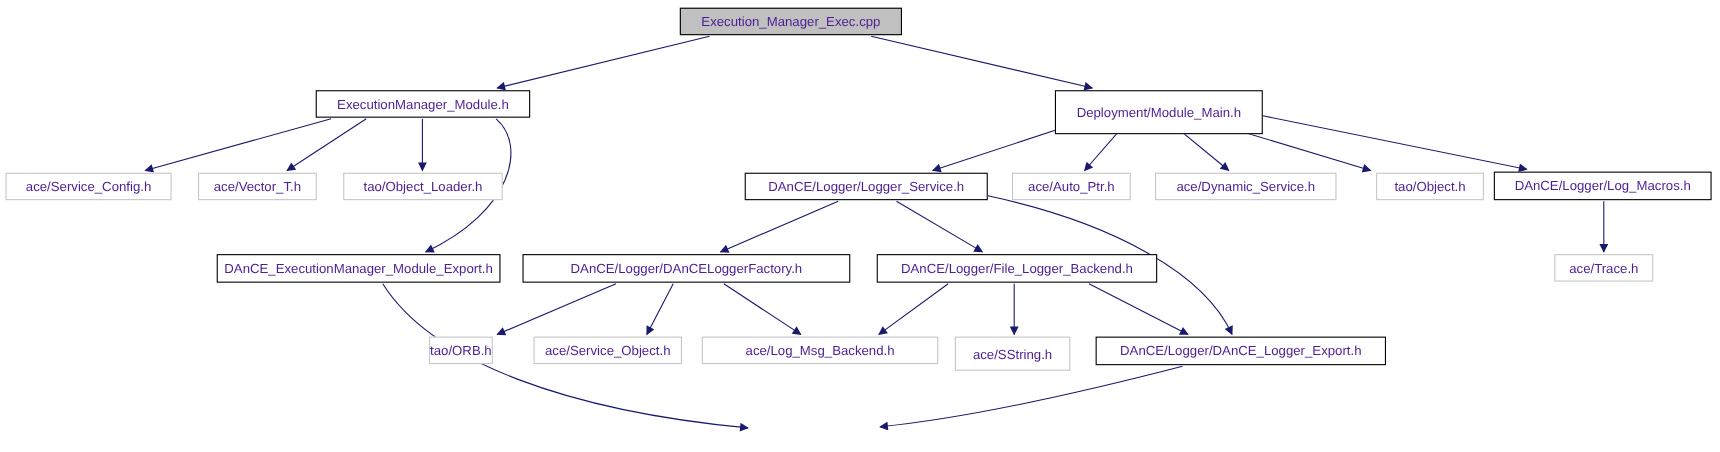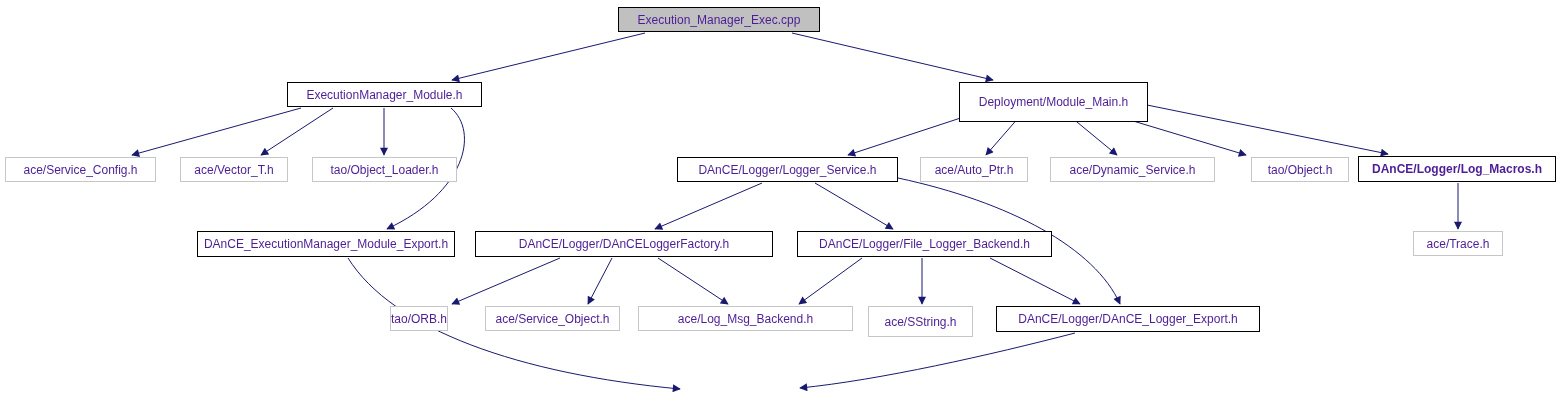--- a/index.html
+++ b/index.html
@@ -83,21 +83,21 @@
     </div>
     <div class="node external" style="left: 920px; top: 157px; width: 108px; height: 25px;">
       <span>ace/Auto_Ptr.h</span>
     </div>
     <div class="node external" style="left: 1050px; top: 157px; width: 165px; height: 25px;">
       <span>ace/Dynamic_Service.h</span>
     </div>
     <div class="node external" style="left: 1237px; top: 157px; width: 98px; height: 25px; margin-left: 14px;">
       <span>tao/Object.h</span>
     </div>
-    <div class="node internal" style="left: 1358px; top: 156px; width: 198px; height: 26px; font-weight: bold;">
+    <div class="node internal" style="left: 1358px; top: 156px; width: 198px; height: 26px;">
       <span>DAnCE/Logger/Log_Macros.h</span>
     </div>
     <div class="node internal" style="left: 197px; top: 231px; width: 258px; height: 26px;">
       <span>DAnCE_ExecutionManager_Module_Export.h</span>
     </div>
     <div class="node internal" style="left: 475px; top: 231px; width: 298px; height: 26px;">
       <span>DAnCE/Logger/DAnCELoggerFactory.h</span>
     </div>
     <div class="node internal" style="left: 797px; top: 231px; width: 255px; height: 26px;">
       <span>DAnCE/Logger/File_Logger_Backend.h</span>

